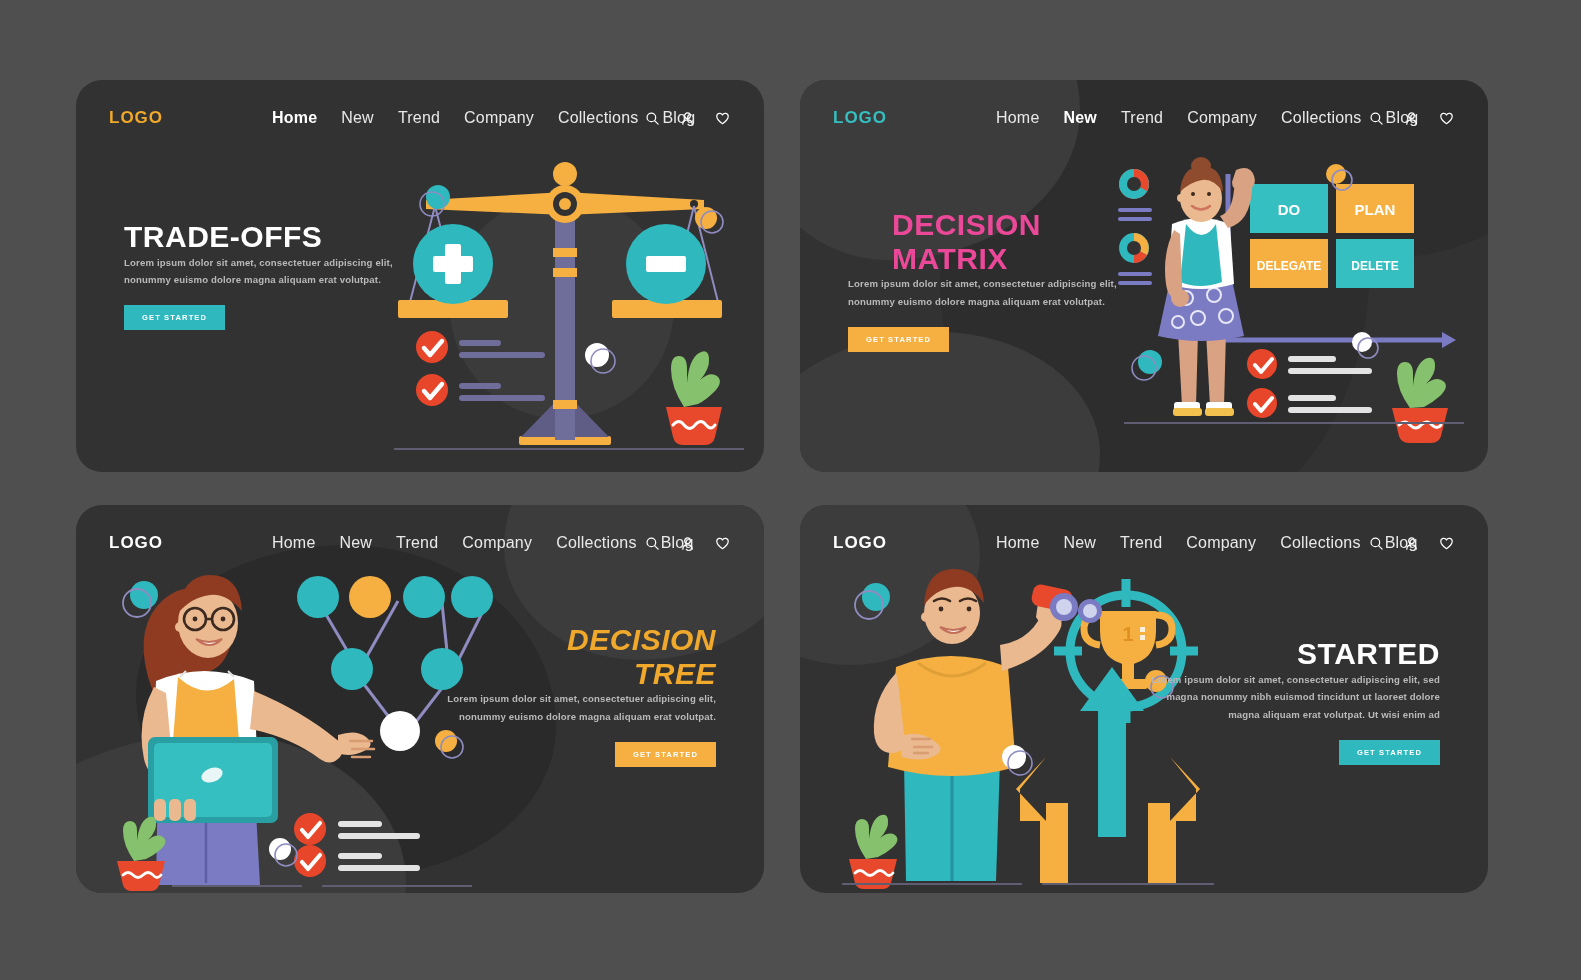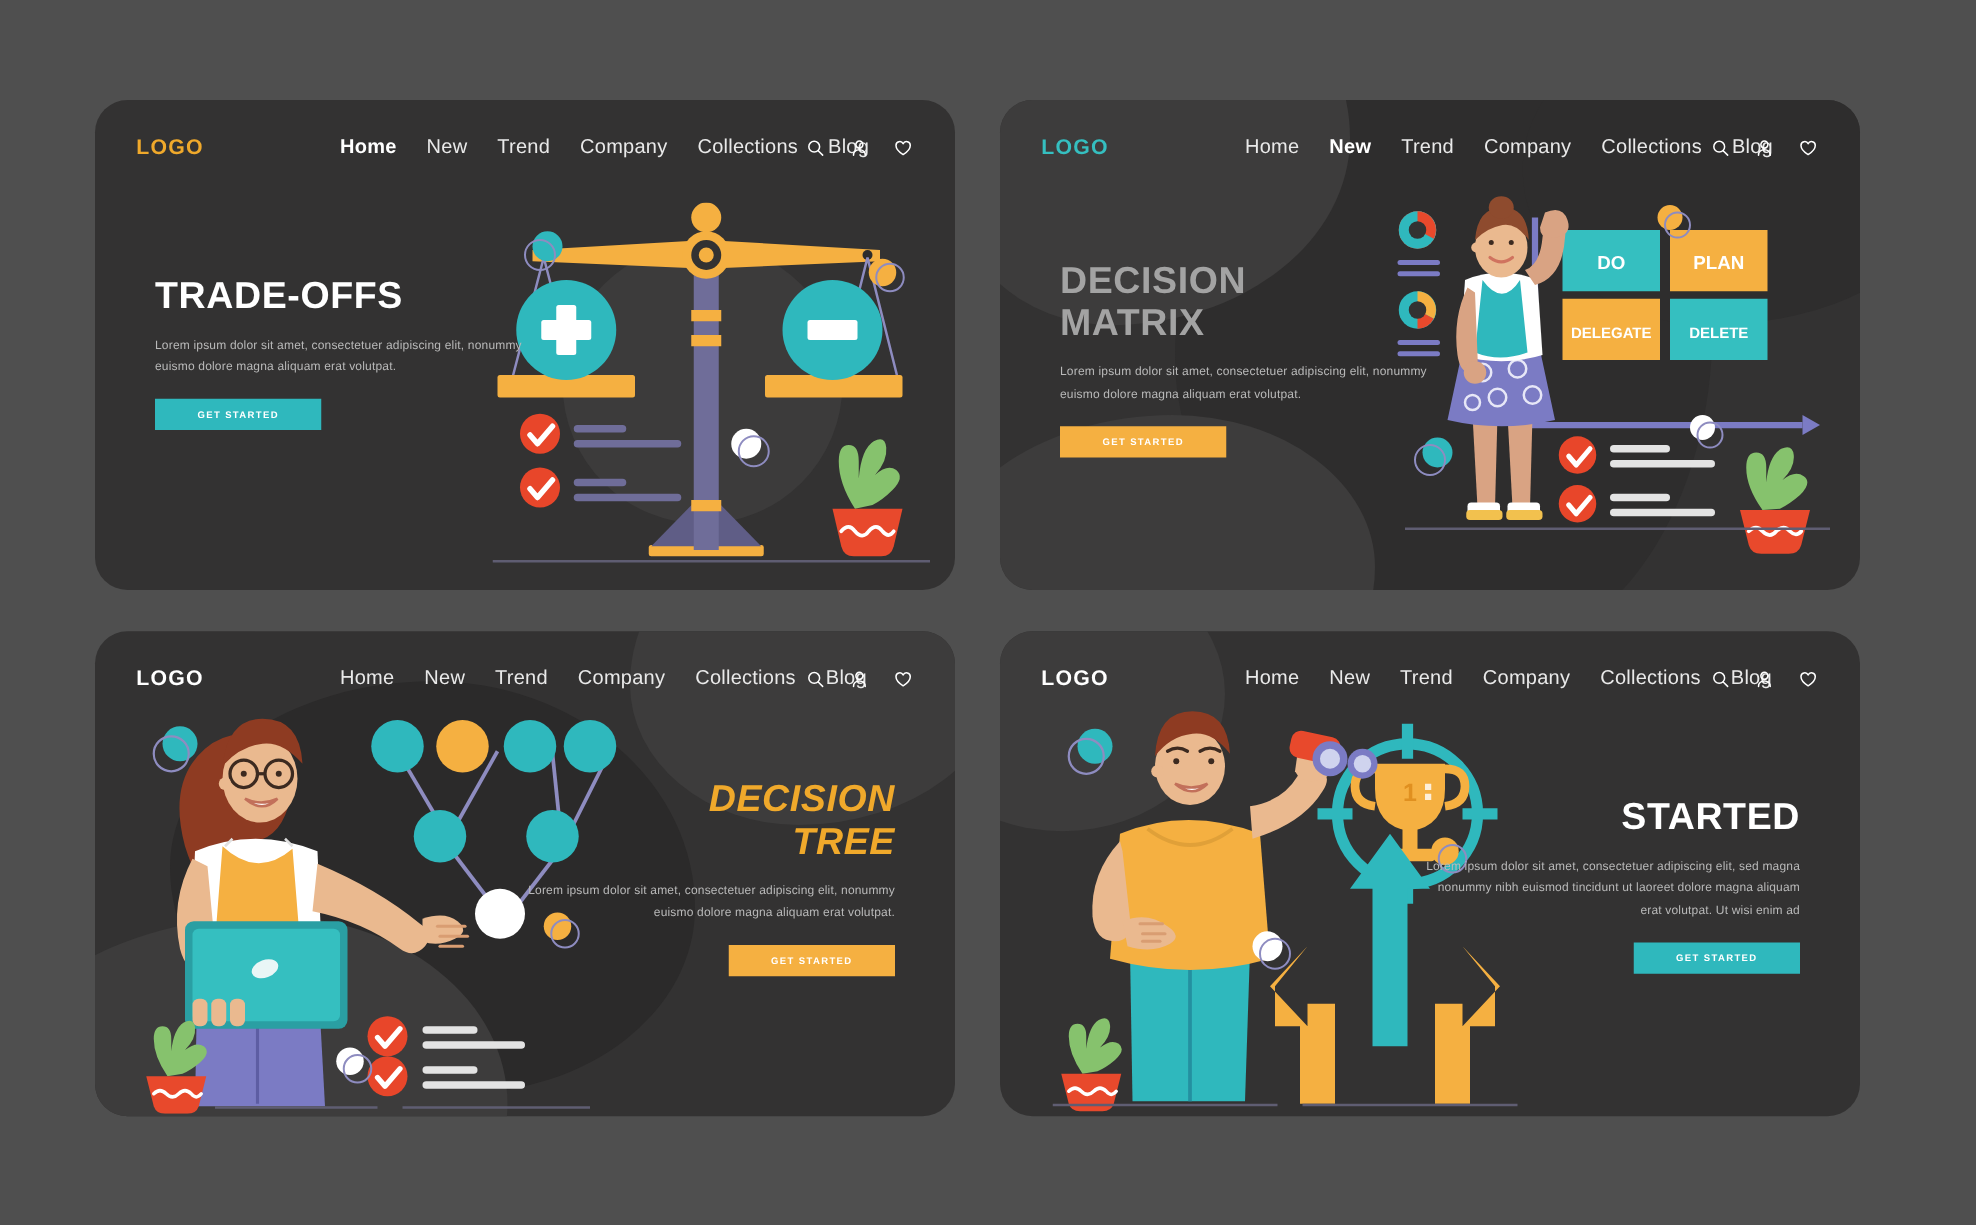--- a/index.html
+++ b/index.html
@@ -49,26 +49,26 @@
 
   .navicons { position:absolute; right: 34px; display: flex; gap: 20px; align-items: center; }
   .navicons svg { display:block; }
 
   
   .hero { position: absolute; z-index: 6; }
   .hero.left { left: 48px; top: 140px; width: 300px; text-align: left; }
   .hero.right { right: 48px; top: 120px; width: 300px; text-align: right; }
   .hero h1 { font-size: 30px; font-weight: 800; letter-spacing: .5px; line-height: 1.12; }
   .hero.c1 h1 { color: #ffffff; }
-  .hero.c2 h1 { color: #a3a3a3; }
+  .hero.c2 h1 { color: #ec4899; margin-left: 44px; }
   .hero.c3 h1 { color: #f0a92b; font-style: italic; }
   .hero.c4 h1 { color: #ffffff; }
-  .hero p { margin-top: 14px; font-size: 9.6px; line-height: 1.85; color: #b9b9b9; font-weight: 400; letter-spacing: .15px; }
+  .hero p { font-size: 9.6px; line-height: 1.85; color: #b9b9b9; font-weight: 700; letter-spacing: .15px; }
   .btn {
-    display: inline-block; margin-top: 16px; padding: 8px 34px;
+    display: inline-block; margin-top: 16px; padding: 8px 18px;
     font-size: 7.6px; font-weight: 700; letter-spacing: 1.1px; color: #ffffff;
     border: none; cursor: pointer; font-family: "Liberation Sans", sans-serif;
   }
   .btn.teal { background: #2fb8bd; }
   .btn.orange { background: #f5b041; }
 
   .art { position: absolute; z-index: 5; }
 </style>
 </head>
 <body>

